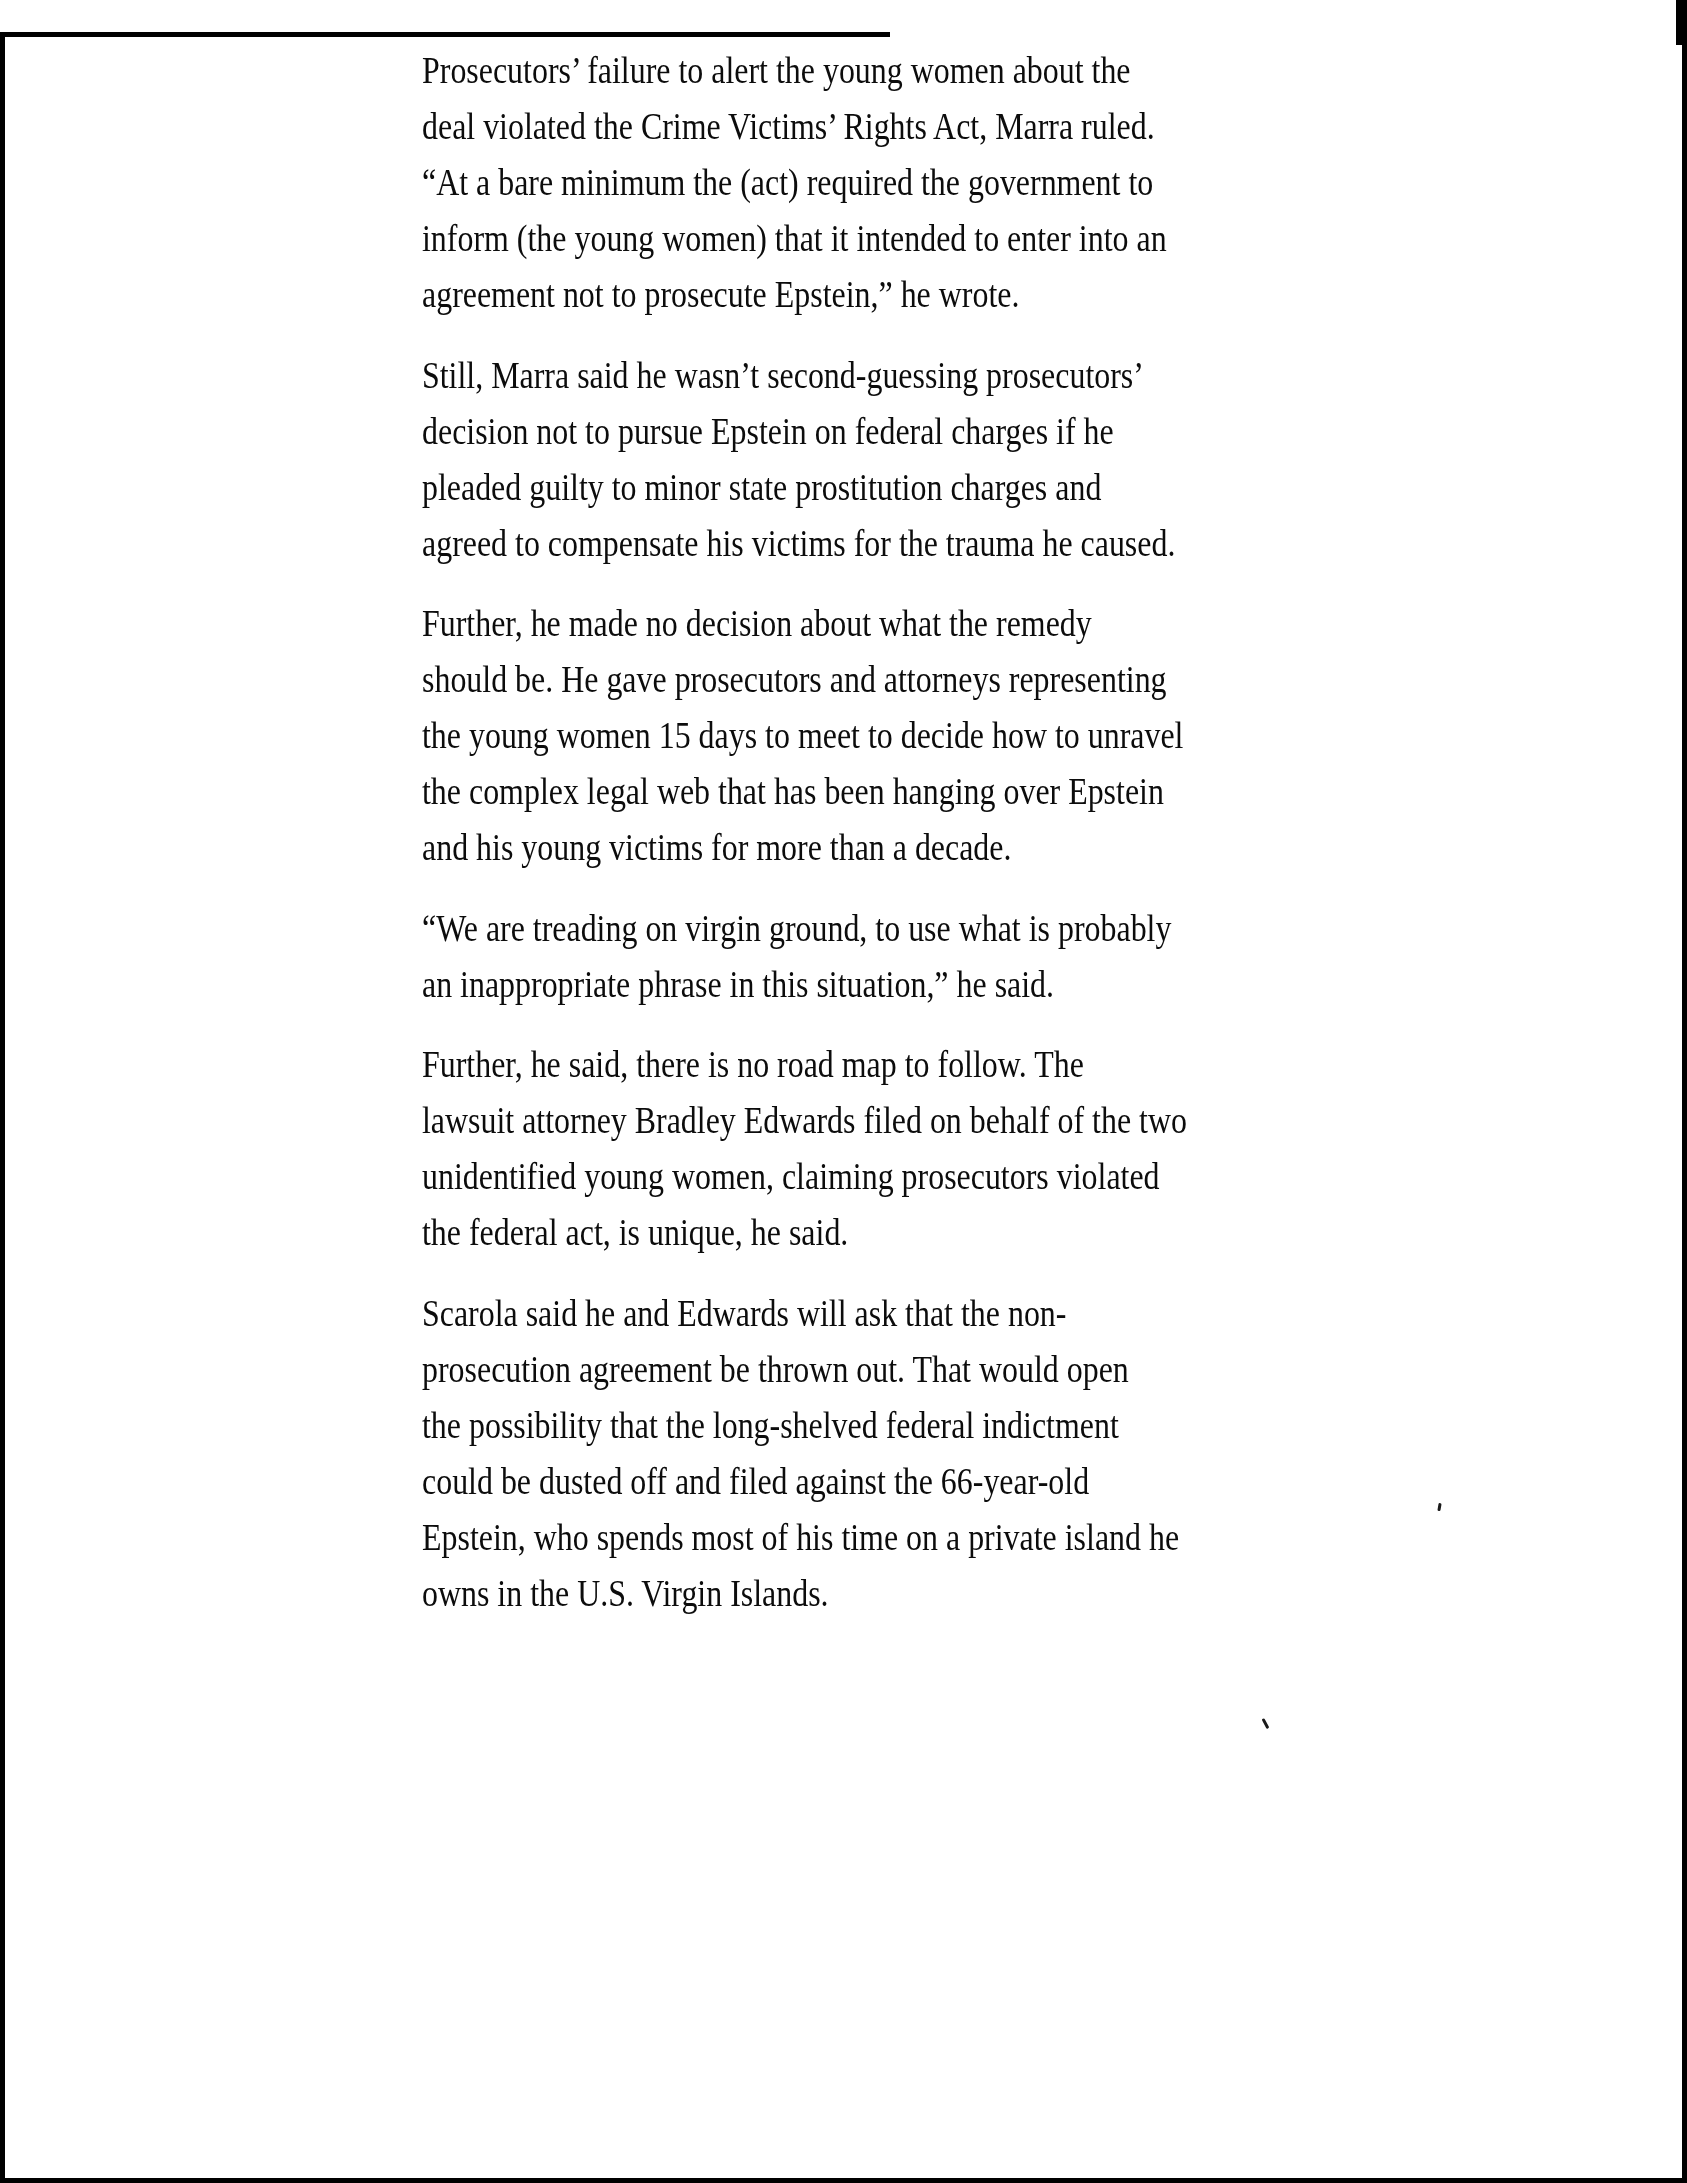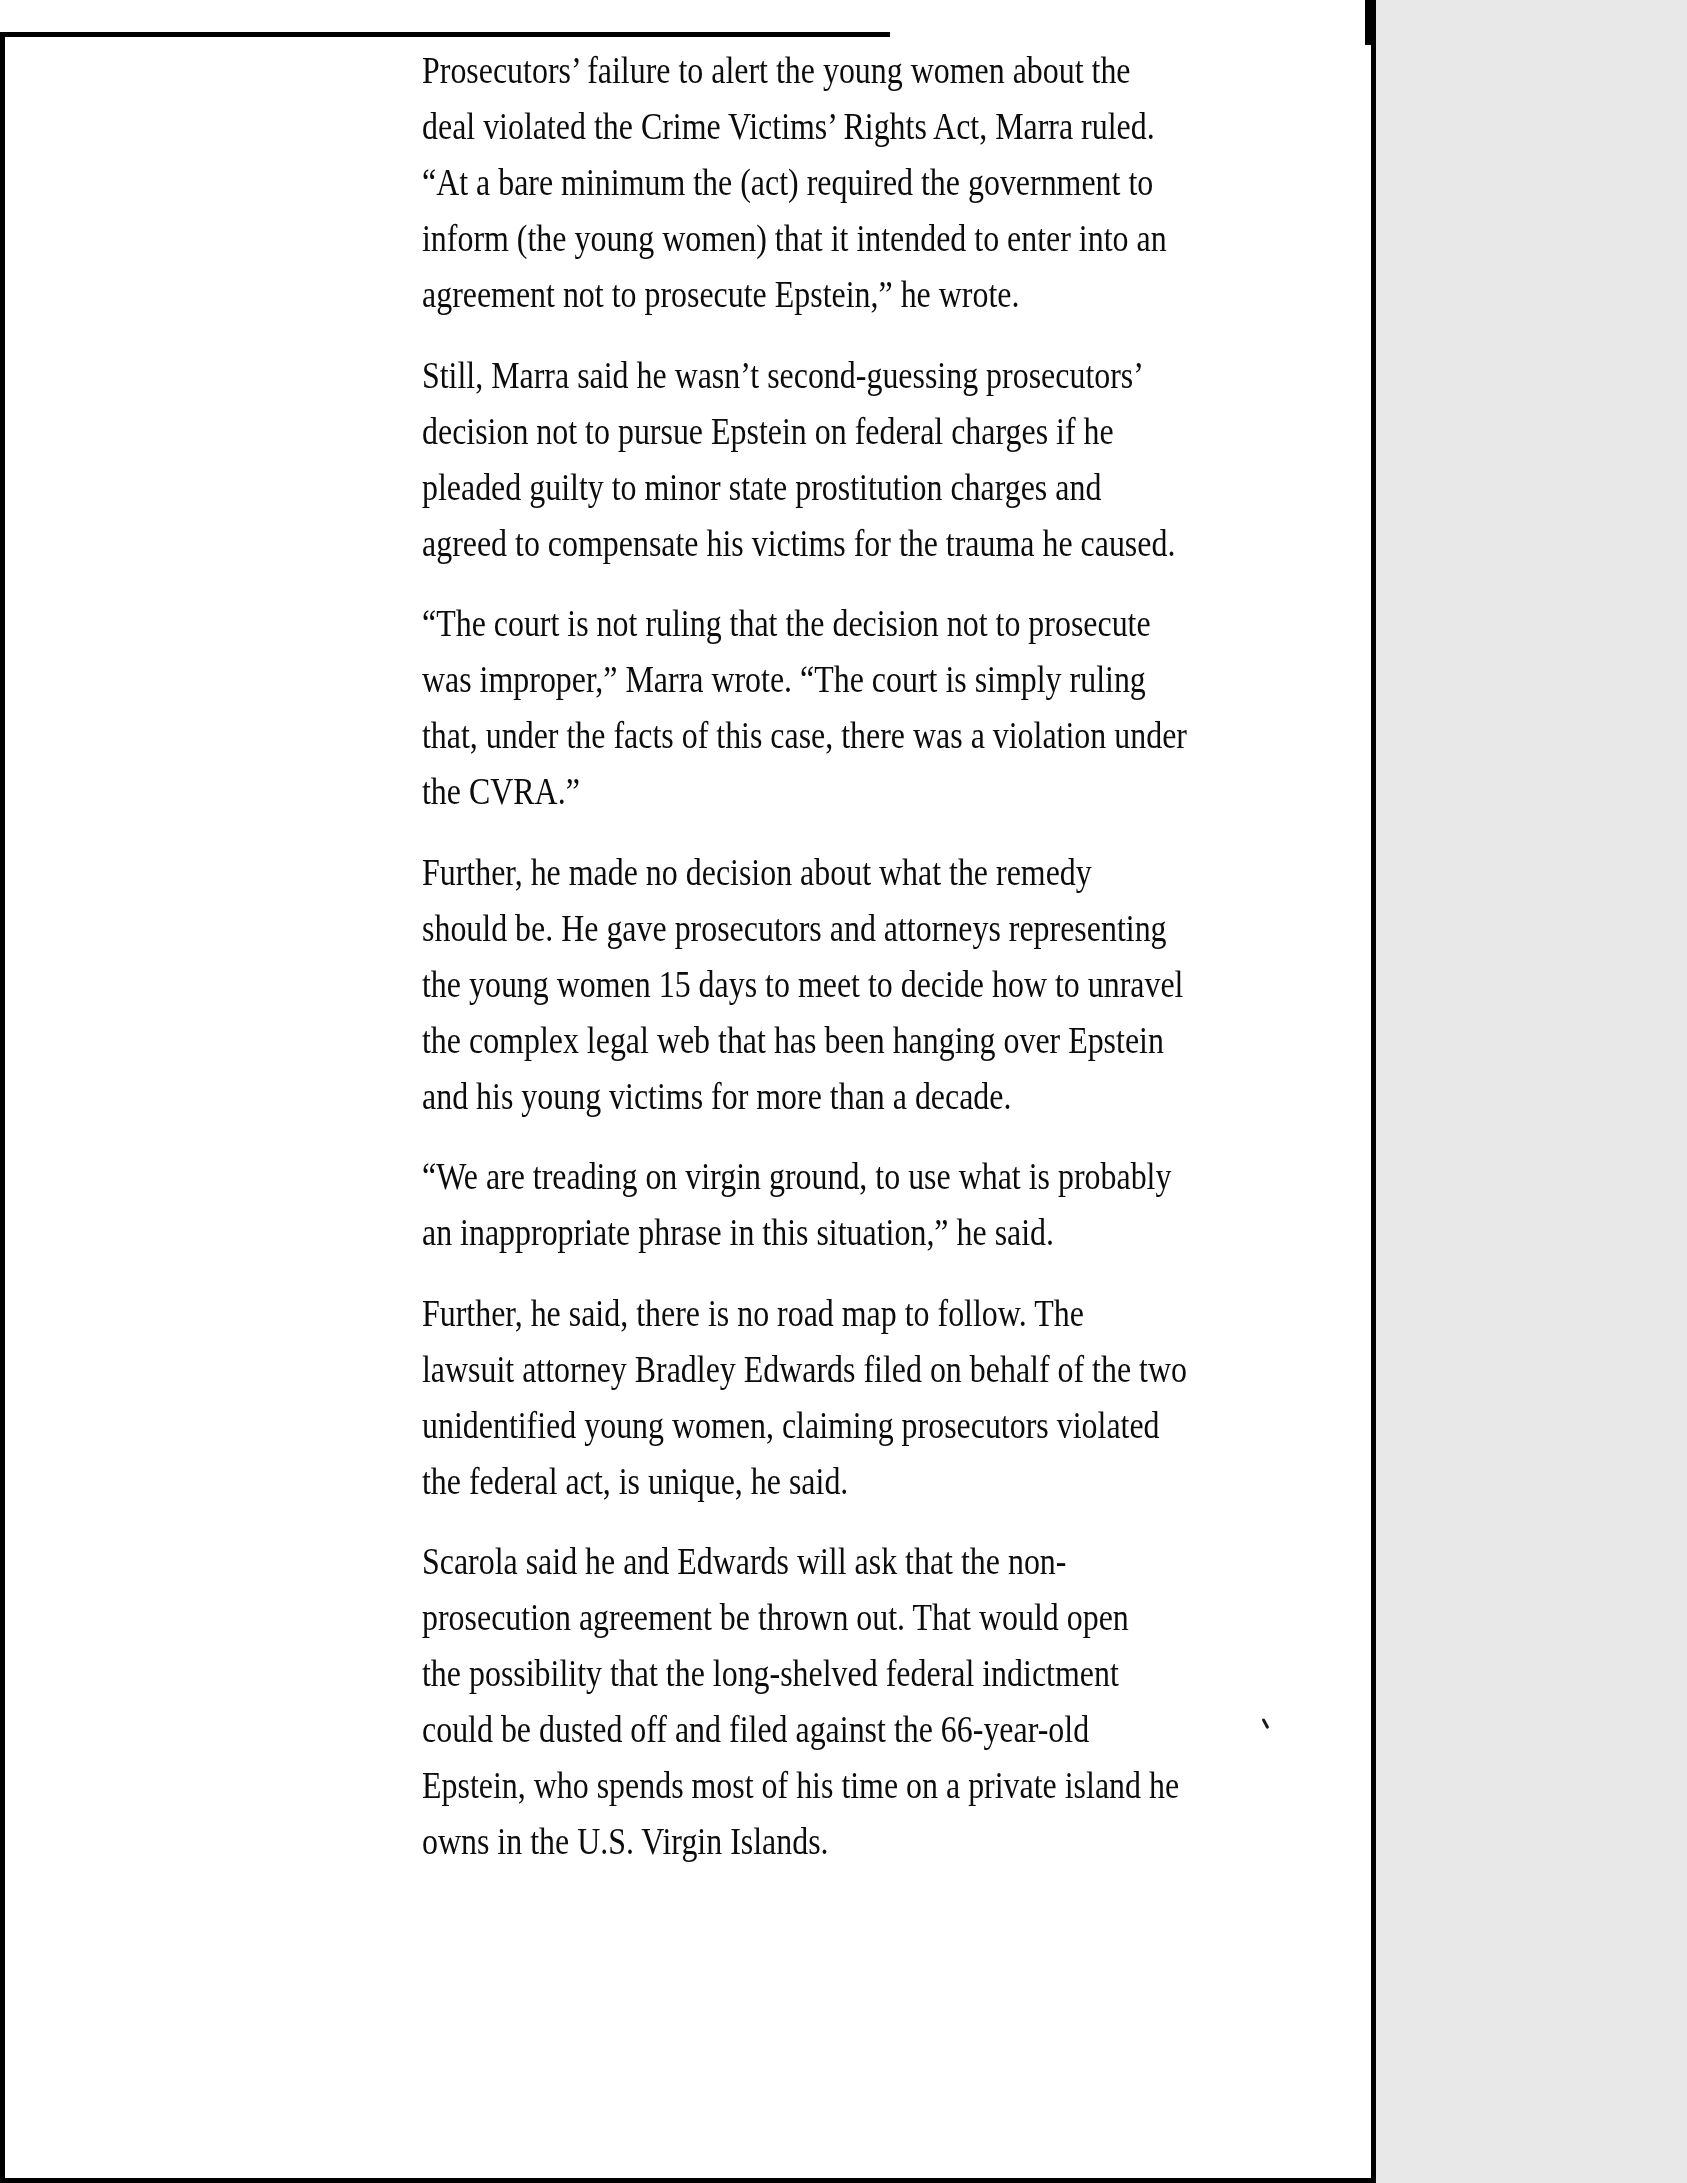--- a/index.html
+++ b/index.html
@@ -2,21 +2,21 @@
 <html style="font-size:10.6px"><head>
 <meta charset="utf-8">
 <style>
   html, body {
     margin: 0;
     padding: 0;
     background: #e8e8e8;
   }
   .page {
     position: relative;
-    width: 1376px;
+    width: 1687px;
     height: 2183px;
     background: #ffffff;
     overflow: hidden;
     font-family: "Liberation Serif", "DejaVu Serif", serif;
   }
   .text-column {
     position: absolute;
     left: 422px;
     top: 42px;
     width: 887px;
@@ -72,26 +72,20 @@
         <div class="text-line">inform (the young women) that it intended to enter into an</div>
         <div class="text-line">agreement not to prosecute Epstein,” he wrote.</div>
       </div>
       <div class="paragraph">
         <div class="text-line">Still, Marra said he wasn’t second-guessing prosecutors’</div>
         <div class="text-line">decision not to pursue Epstein on federal charges if he</div>
         <div class="text-line">pleaded guilty to minor state prostitution charges and</div>
         <div class="text-line">agreed to compensate his victims for the trauma he caused.</div>
       </div>
       <div class="paragraph">
-        <div class="text-line">“The court is not ruling that the decision not to prosecute</div>
-        <div class="text-line">was improper,” Marra wrote. “The court is simply ruling</div>
-        <div class="text-line">that, under the facts of this case, there was a violation under</div>
-        <div class="text-line">the CVRA.”</div>
-      </div>
-      <div class="paragraph">
         <div class="text-line">Further, he made no decision about what the remedy</div>
         <div class="text-line">should be. He gave prosecutors and attorneys representing</div>
         <div class="text-line">the young women 15 days to meet to decide how to unravel</div>
         <div class="text-line">the complex legal web that has been hanging over Epstein</div>
         <div class="text-line">and his young victims for more than a decade.</div>
       </div>
       <div class="paragraph">
         <div class="text-line">“We are treading on virgin ground, to use what is probably</div>
         <div class="text-line">an inappropriate phrase in this situation,” he said.</div>
       </div>

